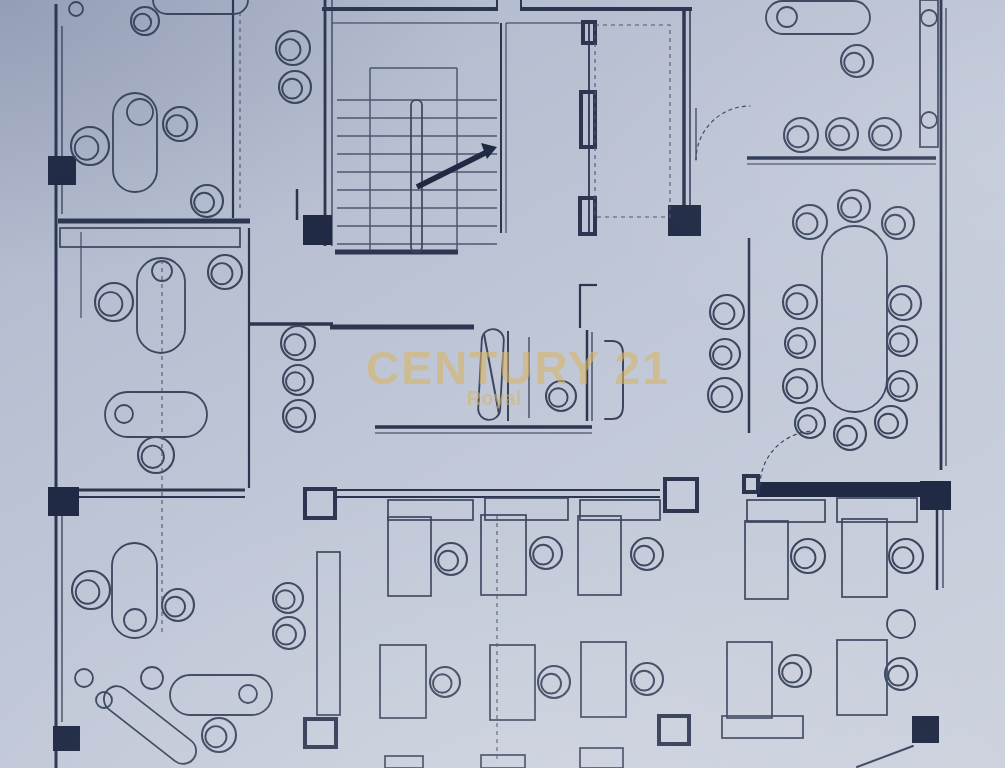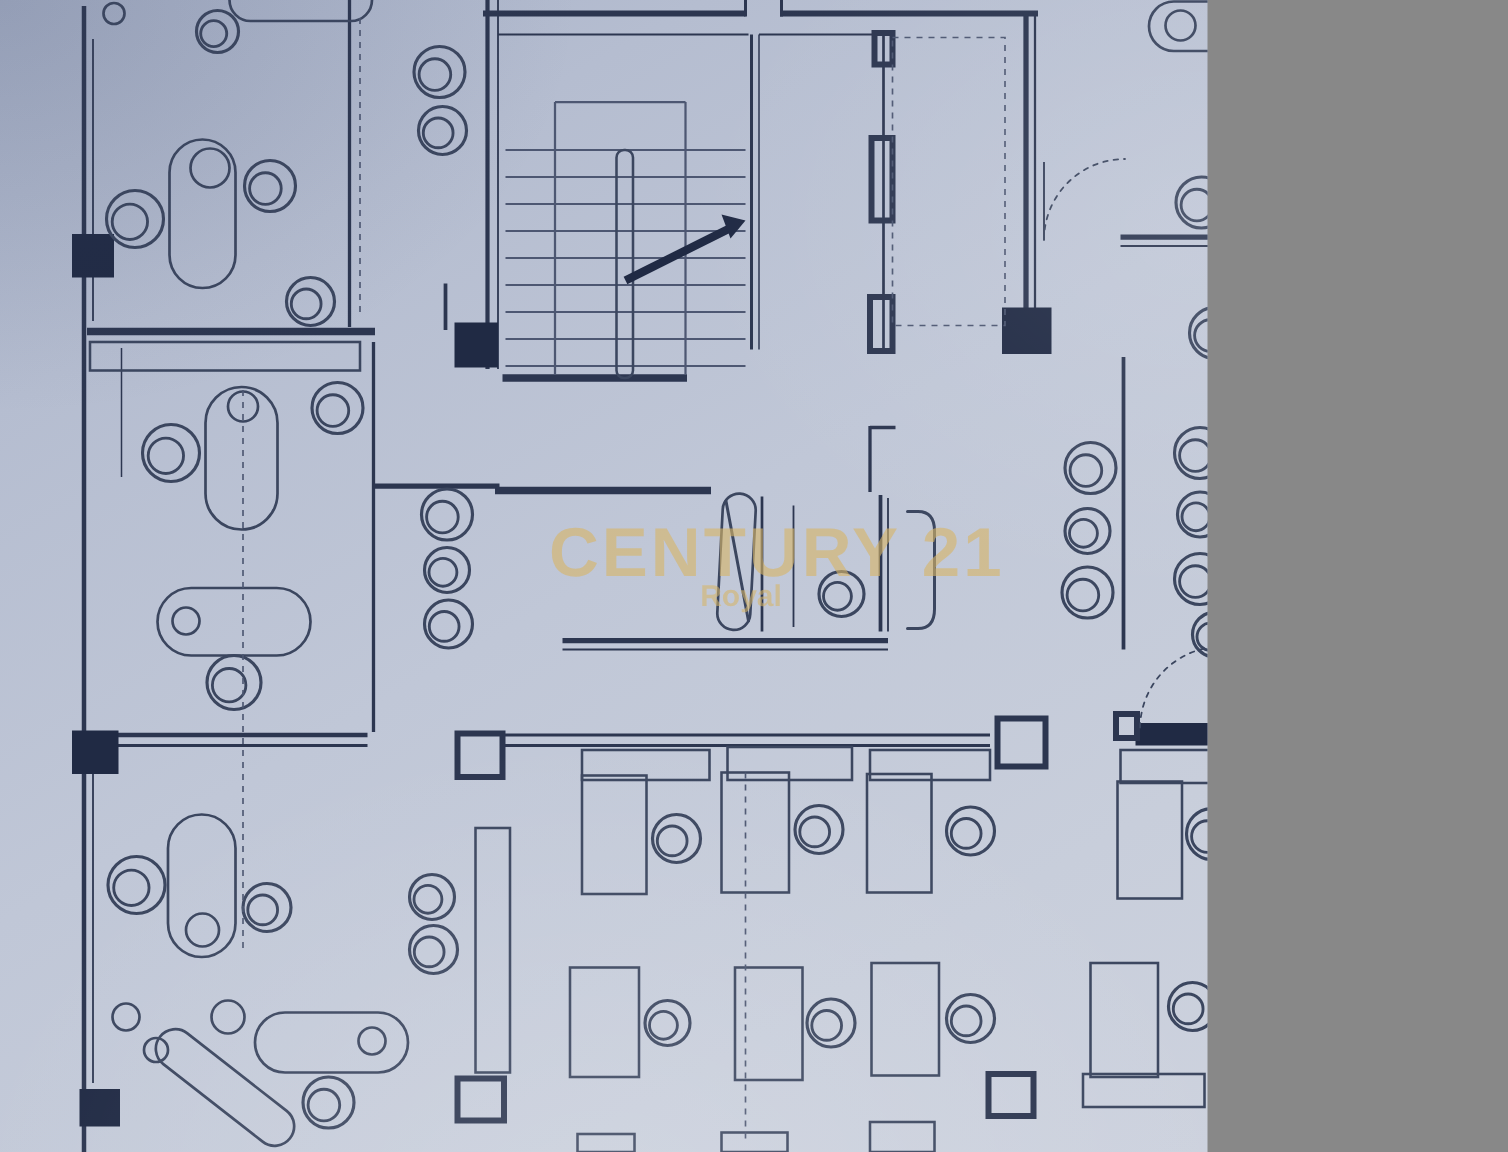--- a/index.html
+++ b/index.html
@@ -1,17 +1,17 @@
 <!DOCTYPE html>
 <html><head>
 <meta charset="utf-8">
 <style>
   html,body{margin:0;padding:0;background:#888;}
   .stage{
-    position:relative;width:805px;height:768px;overflow:hidden;
+    position:relative;width:1005px;height:768px;overflow:hidden;
     background:linear-gradient(150deg,#a7b1c8 0%,#b5bdd0 22%,#c0c7d7 50%,#c8cedb 80%,#cdd2de 100%);
     font-family:"Liberation Sans", sans-serif;
   }
   .texture{
     position:absolute;inset:0;pointer-events:none;
     background:
       radial-gradient(120% 90% at 0% 0%, rgba(60,70,100,0.18) 0%, rgba(60,70,100,0) 40%),
       radial-gradient(80% 60% at 100% 20%, rgba(255,255,255,0.10) 0%, rgba(255,255,255,0) 55%),
       radial-gradient(90% 70% at 50% 105%, rgba(255,255,255,0.14) 0%, rgba(255,255,255,0) 60%);
   }

